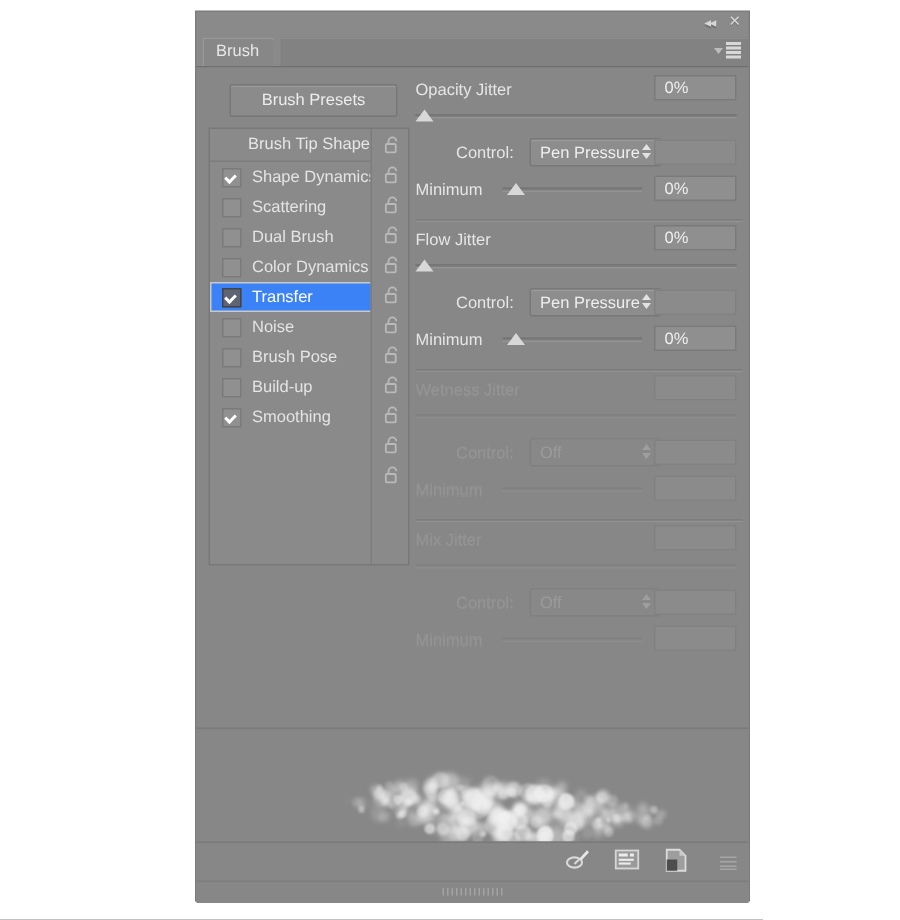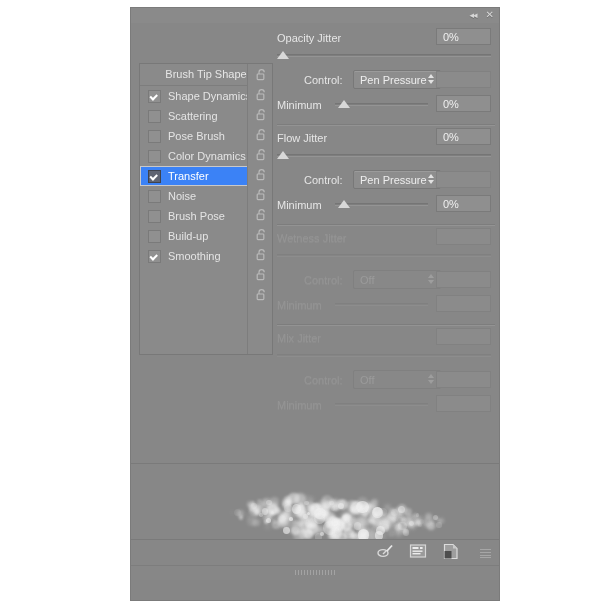--- a/index.html
+++ b/index.html
@@ -205,39 +205,53 @@
 
   <div class="panel">
 
     <div class="winbar">
       <div class="wb-btns">
         <span class="wb-btn collapse-ico">◂◂</span>
         <span class="wb-btn">✕</span>
       </div>
     </div>
 
+    <div class="tabrow">
+      <div class="tabfill"></div>
+      <div class="tab">Brush</div>
+      <div class="menu-ico">
+        <span class="tri"></span>
+        <span class="lines">
+            <i></i>
+            <i></i>
+            <i></i>
+            <i></i>
+          </span>
+      </div>
+    </div>
 
     <div class="body">
 
       <div class="leftcol">
+        <div class="presets-btn">Brush Presets</div>
 
         <div class="optlist">
           <div class="opt-head">Brush Tip Shape</div>
           <div id="optrows">
               <div class="opt">
                 <span class="cb checked"></span>
                 <span class="lbl">Shape Dynamics</span>
               </div>
               <div class="opt">
                 <span class="cb"></span>
                 <span class="lbl">Scattering</span>
               </div>
               <div class="opt">
                 <span class="cb"></span>
-                <span class="lbl">Pose Brush</span>
+                <span class="lbl">Dual Brush</span>
               </div>
               <div class="opt">
                 <span class="cb"></span>
                 <span class="lbl">Color Dynamics</span>
               </div>
               <div class="opt sel">
                 <span class="cb checked"></span>
                 <span class="lbl">Transfer</span>
               </div>
               <div class="opt">

